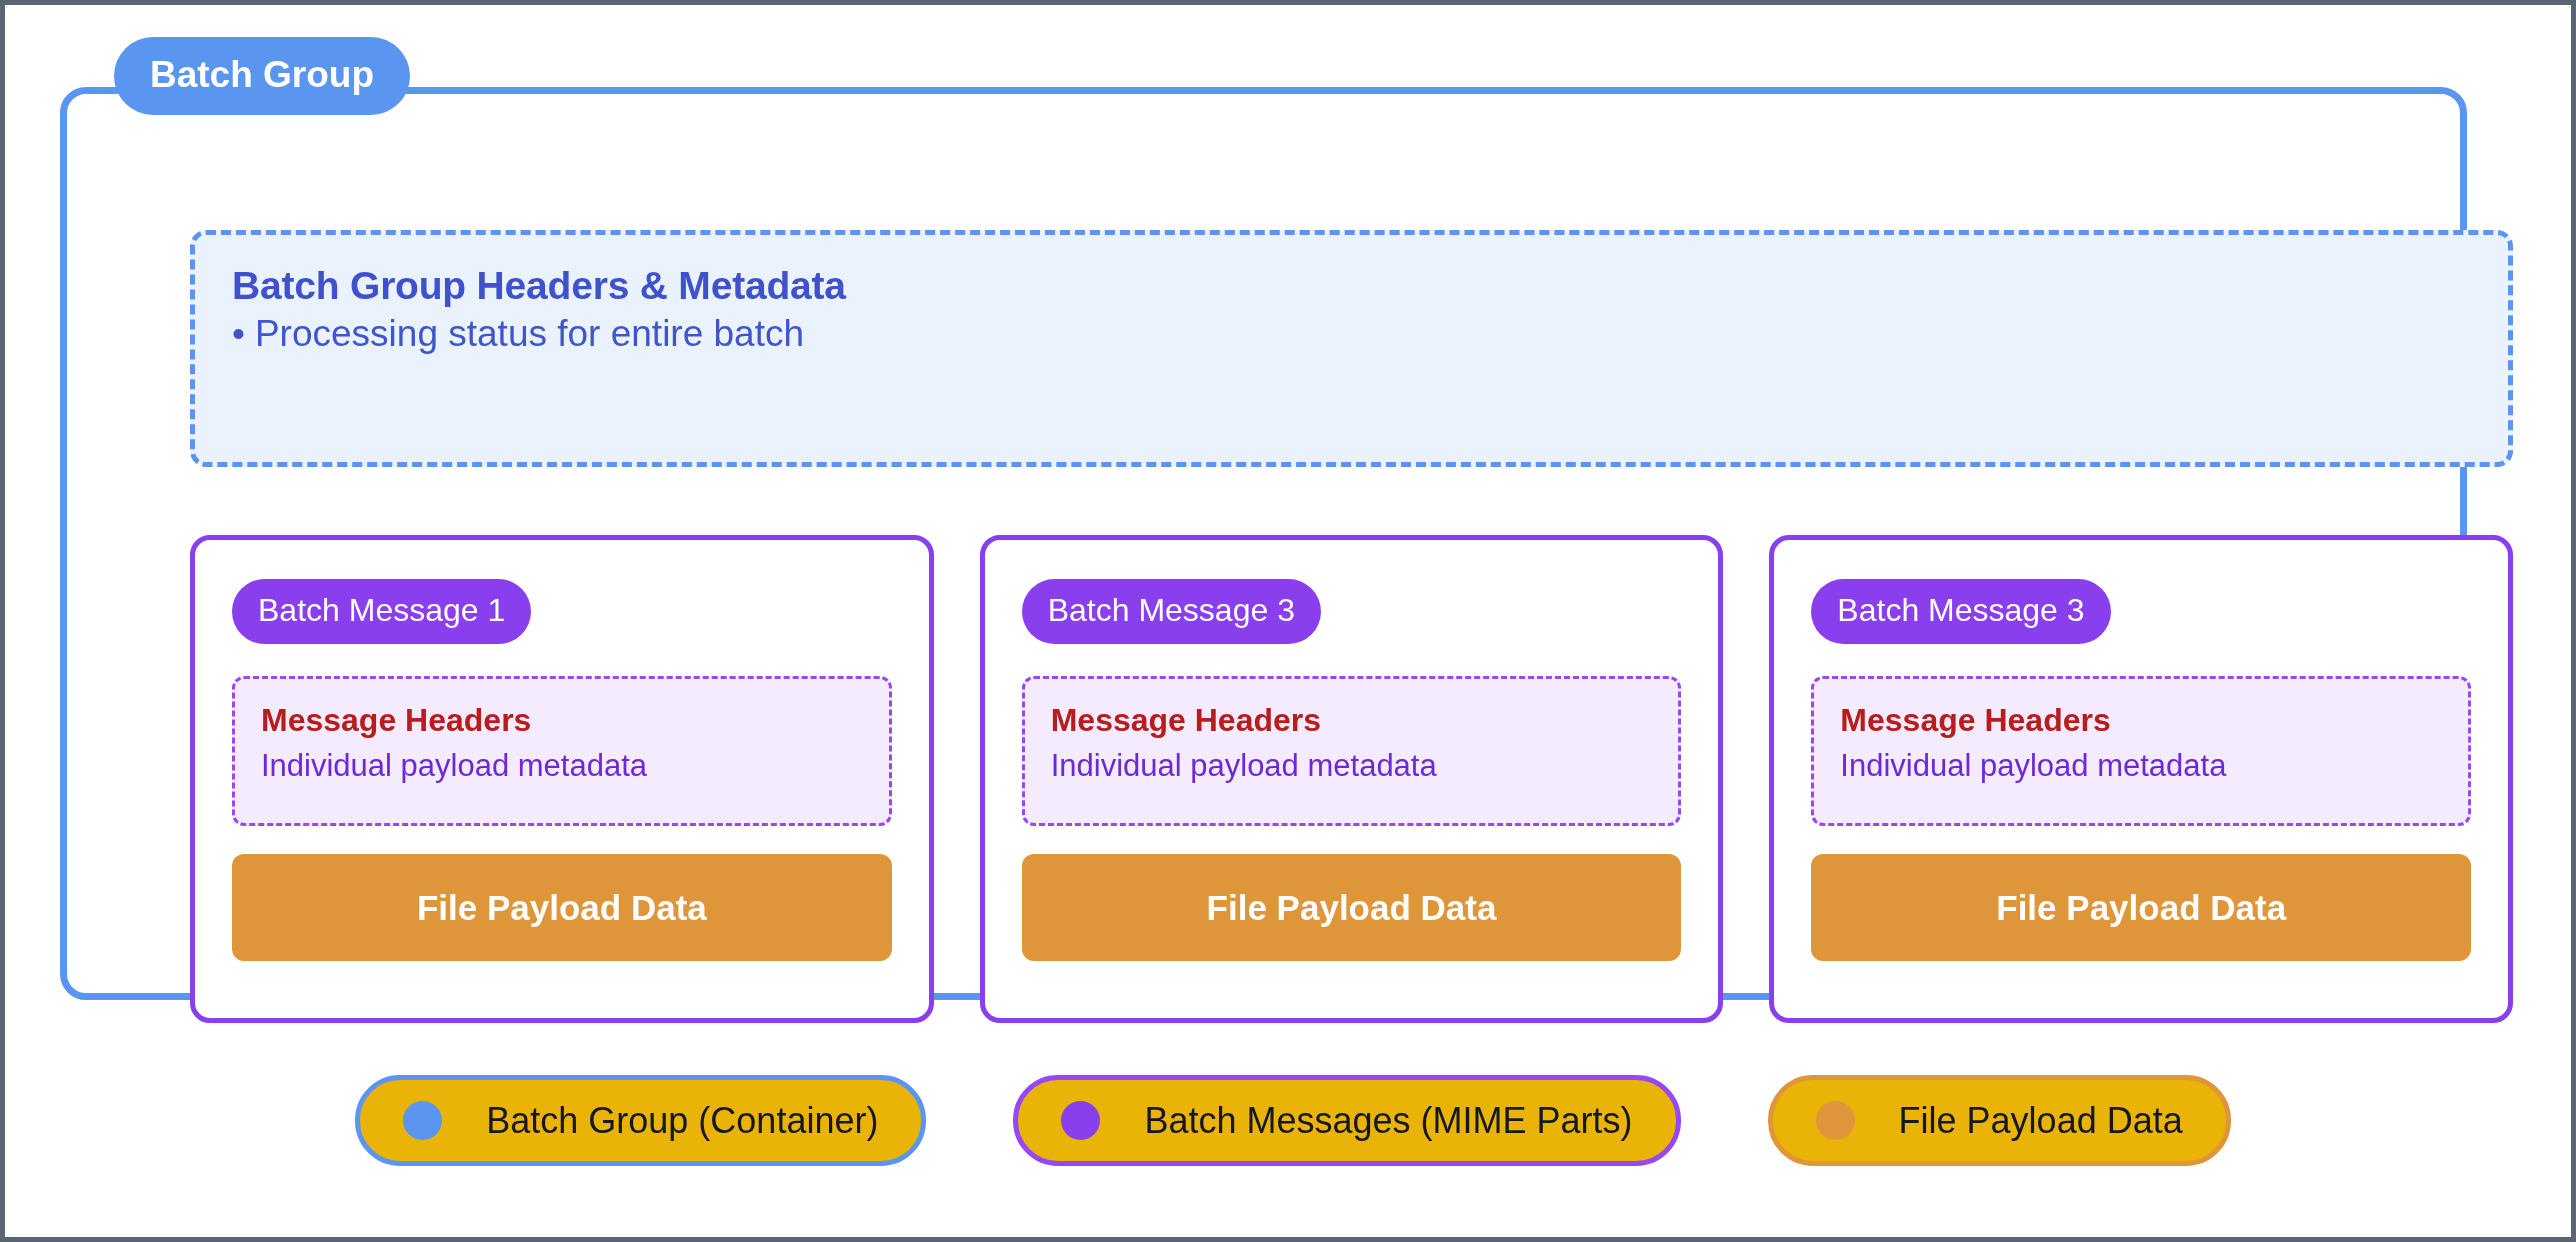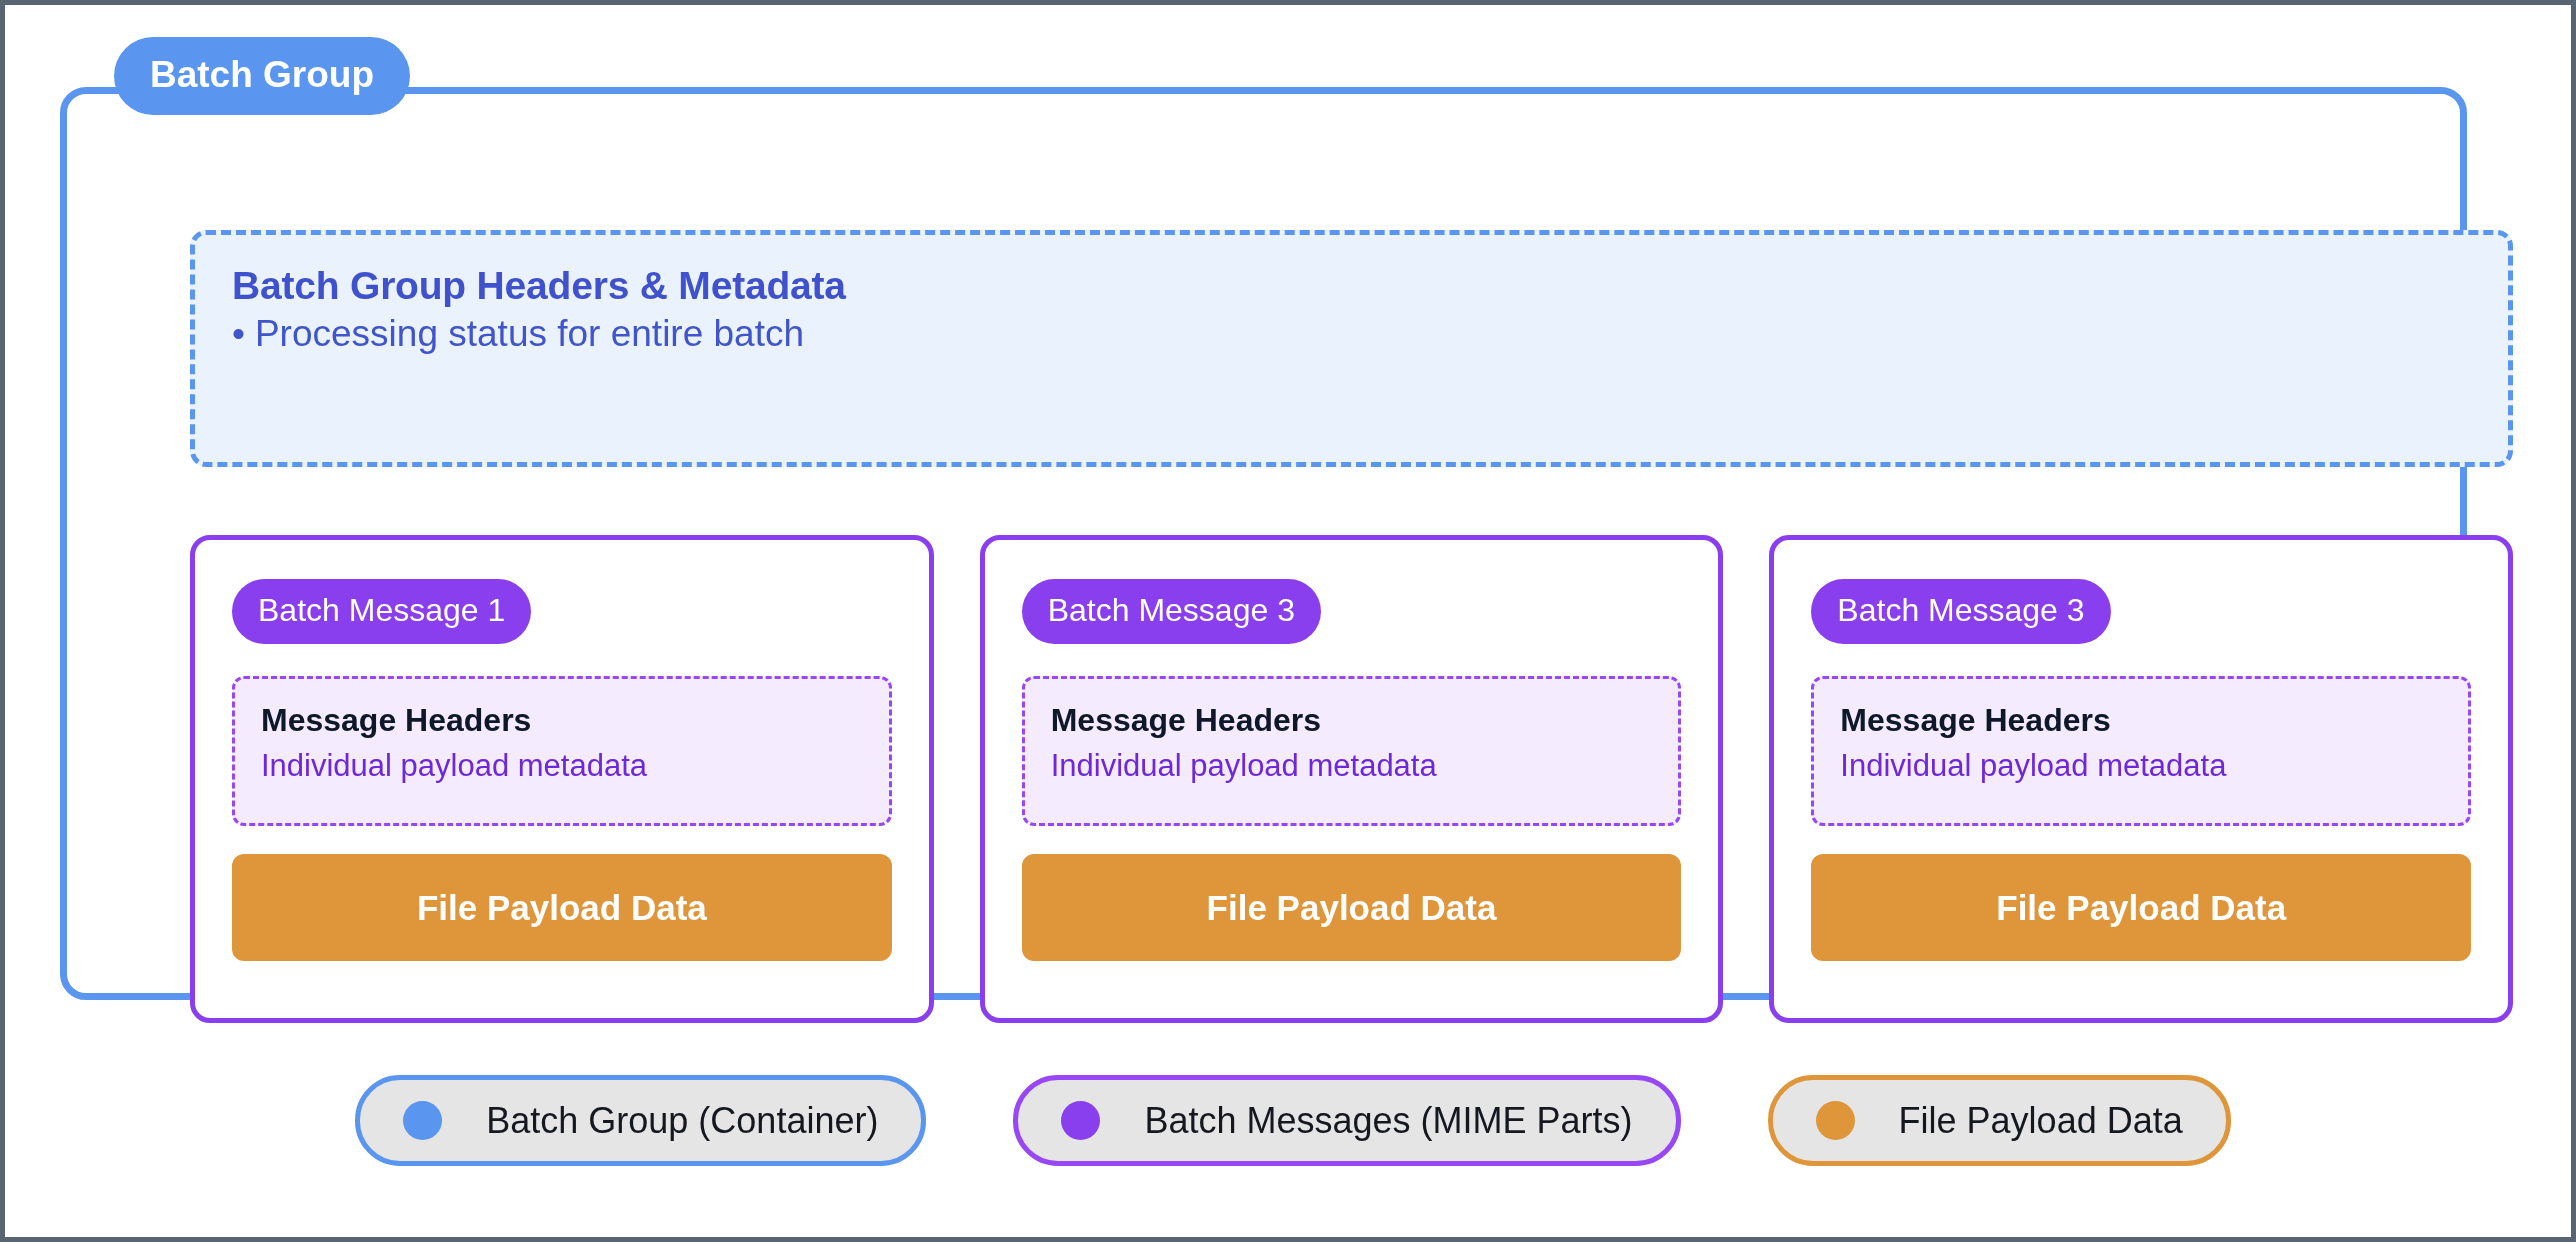--- a/index.html
+++ b/index.html
@@ -117,21 +117,21 @@
   .headers-box {
     box-sizing: border-box;
     margin-top: 32px;
     height: 150px;
     border: 3px dashed #9747f5;
     border-radius: 12px;
     background: #f4ebfe;
     padding: 21px 26px 0 26px;
   }
   .headers-box .hb-title {
-    color: #0f172a;
+    color: #b91c1c;
     font-size: 32px;
     font-weight: bold;
     line-height: 1.28;
   }
   .headers-box .hb-sub {
     color: #6d28d9;
     font-size: 31px;
     font-weight: 400;
     line-height: 1.28;
     margin-top: 5px;
@@ -162,21 +162,21 @@
   }
   .legend-item {
     box-sizing: border-box;
     height: 91px;
     display: flex;
     align-items: center;
     gap: 44px;
     padding: 0 43px;
     border-radius: 45px;
     border: 5px solid #5a96ef;
-    background: #e5e5e5;
+    background: #eab308;
   }
   .legend-item .swatch {
     width: 39px;
     height: 39px;
     border-radius: 50%;
     background: #5a96ef;
     flex: 0 0 auto;
   }
   .legend-item .legend-label {
     color: #15181f;

